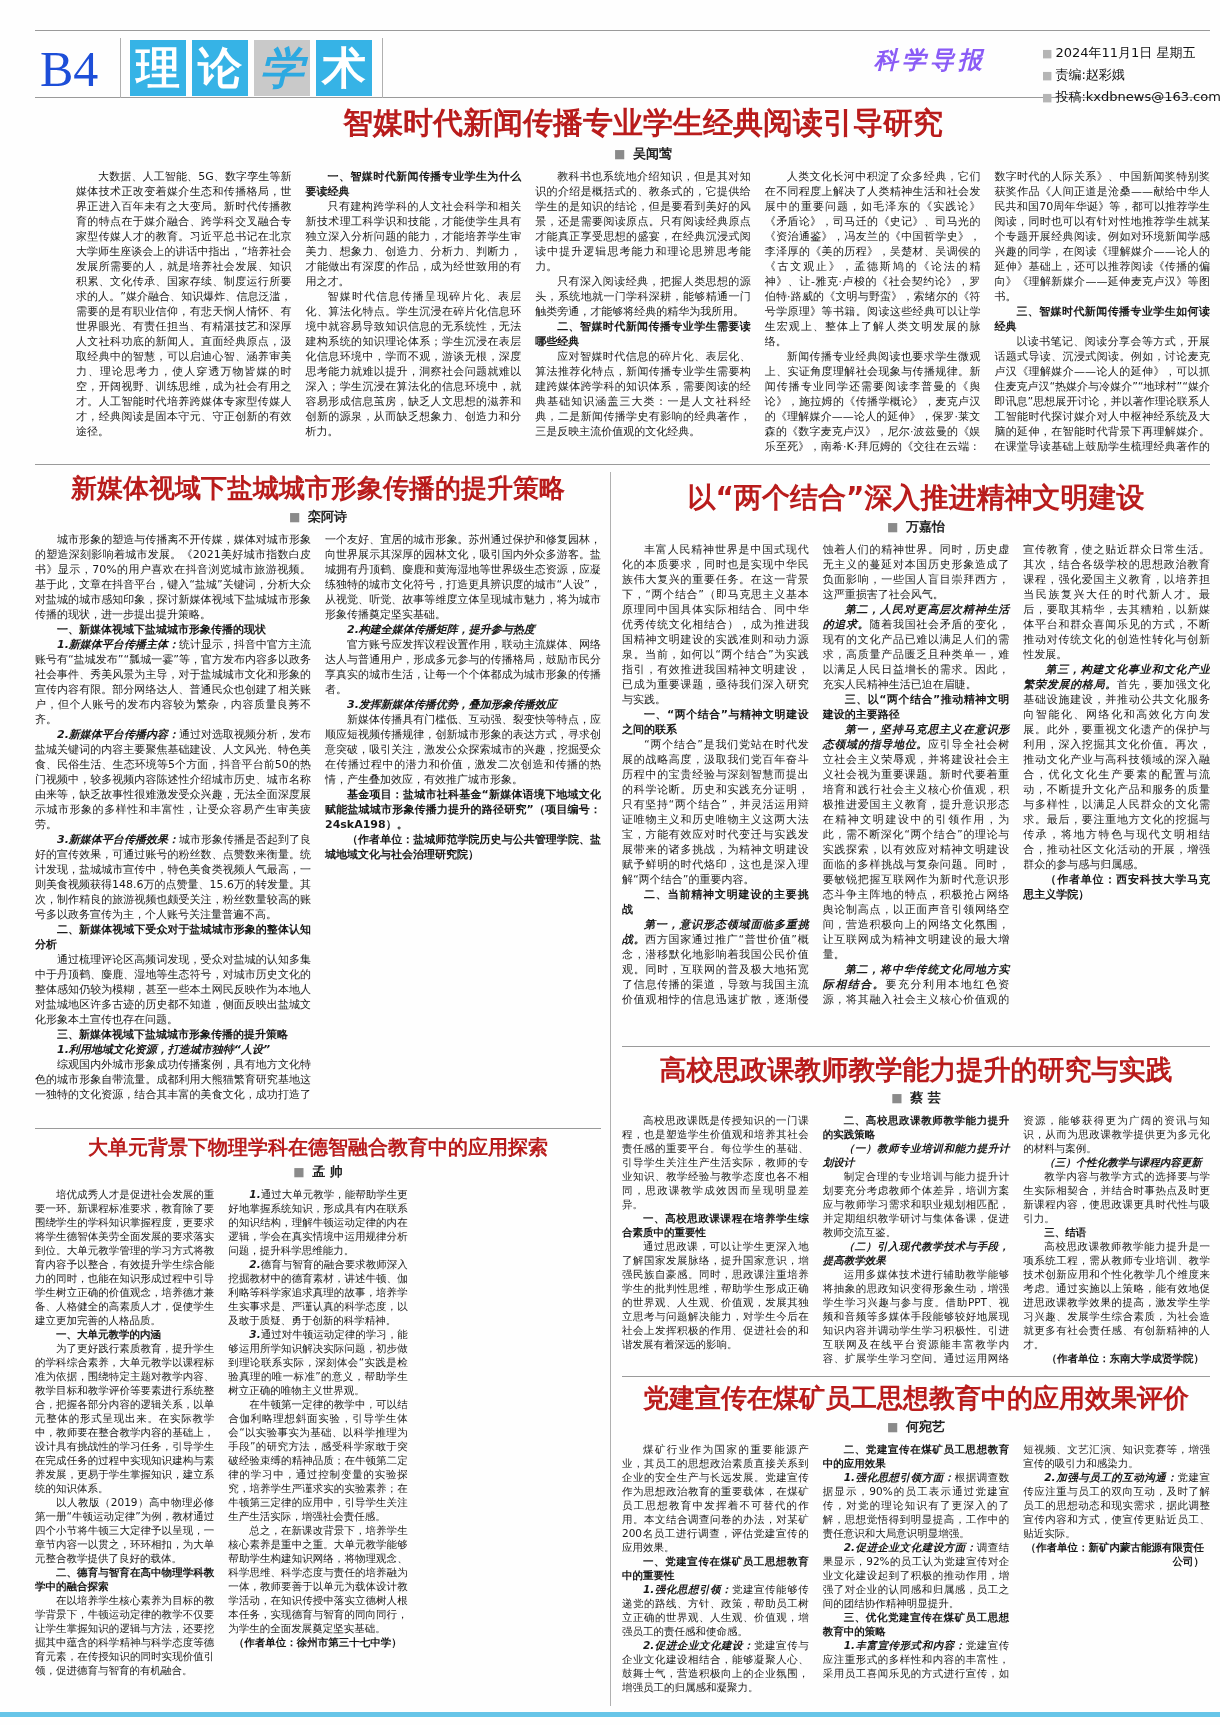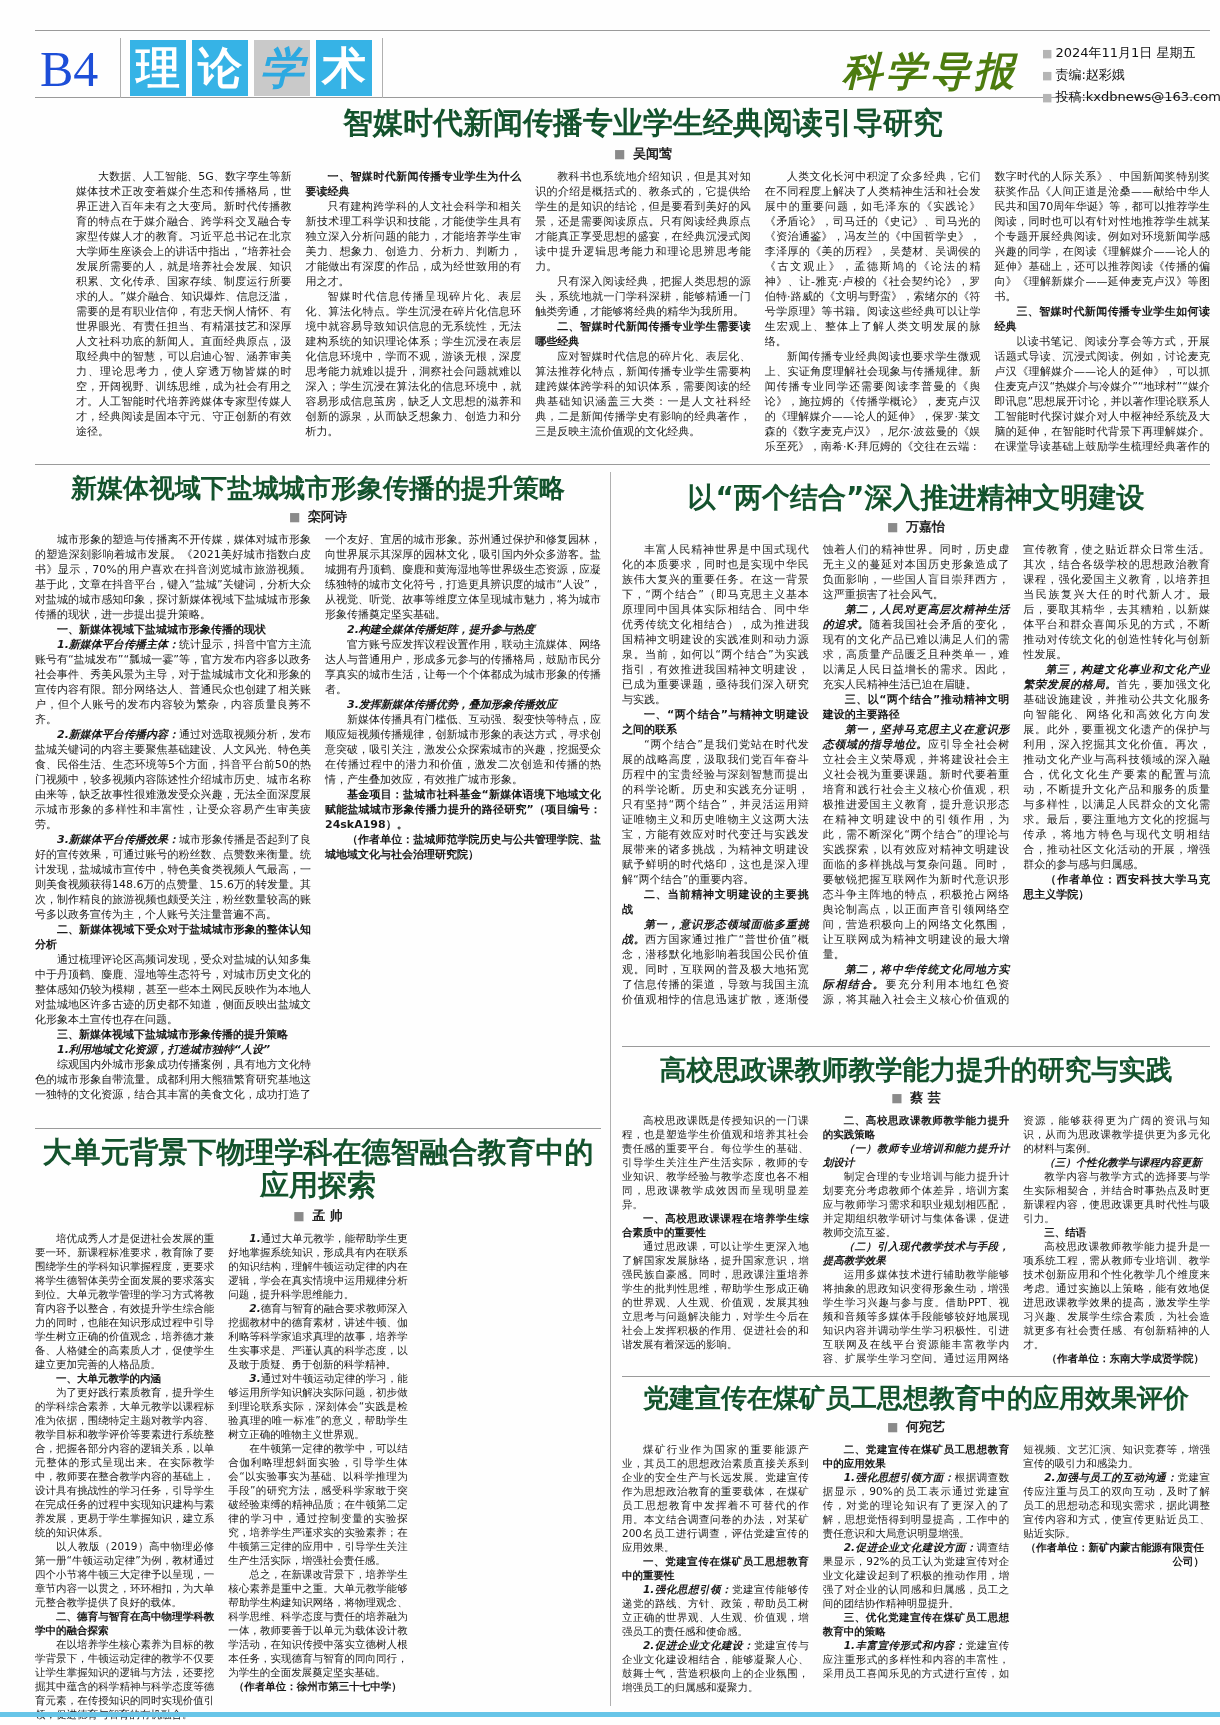--- a/index.html
+++ b/index.html
@@ -9,27 +9,27 @@
   .vline{position:absolute;background:#b0b0b0;width:1px;}
   
   #page-no{position:absolute;left:40px;top:40px;font-family:"Liberation Serif","DejaVu Serif",serif;
            font-weight:normal;font-size:50px;color:#1d4ed8;}
   #logo{position:absolute;left:130px;top:40px;display:flex;gap:6px;}
   .logo-box{width:56px;height:56px;background:#36b3e6;color:#fff;font-size:44px;font-weight:bold;
             display:flex;align-items:center;justify-content:center;line-height:1;}
   .logo-box.alt{background:#c9c9c9;color:#2da9e1;font-family:"DejaVu Serif",serif;font-style:italic;}
   #masthead{position:absolute;left:830px;top:44px;width:200px;text-align:center;
             font-family:Liberation Serif, serif;font-style:italic;font-weight:bold;
-            font-size:40px;color:#4d7c0f;letter-spacing:4px;white-space:nowrap;}
+            font-size:24px;color:#8b5cf6;letter-spacing:4px;white-space:nowrap;}
   #head-info{position:absolute;left:1042px;top:42px;font-size:13px;line-height:21px;color:#111;}
   #head-info .row{white-space:nowrap;}
   .sq{color:#b5b5b5;font-size:11px;margin-right:3px;}
   
   .art{position:absolute;}
-  .art h2{margin:0;text-align:center;font-weight:bold;color:#14532d;line-height:1.15;}
+  .art h2{margin:0;text-align:center;font-weight:bold;color:#b91c1c;line-height:1.15;}
   .byline{text-align:center;font-size:13px;font-weight:bold;margin:4px 0 6px 0;color:#222;}
   .byline .sq{color:#8a8a8a;font-size:12px;}
   .body{column-gap:14px;column-fill:auto;overflow:hidden;text-align:justify;
         font-size:11px;line-height:15px;color:#1a1a1a;}
   .body.small{font-size:10.5px;line-height:14px;}
   .body p{margin:0;}
   .blk-p{text-indent:2em;}
   .blk-sub{font-weight:bold;text-indent:2em;}
   .blk-item{text-indent:2em;}
   .kai{font-style:italic;font-weight:bold;}
@@ -144,21 +144,21 @@
         <p class="blk-p">教学内容与教学方式的选择要与学生实际相契合，并结合时事热点及时更新课程内容，使思政课更具时代性与吸引力。</p>
         <p class="blk-sub">三、结语</p>
         <p class="blk-p">高校思政课教师教学能力提升是一项系统工程，需从教师专业培训、教学技术创新应用和个性化教学几个维度来考虑。通过实施以上策略，能有效地促进思政课教学效果的提高，激发学生学习兴趣、发展学生综合素质，为社会造就更多有社会责任感、有创新精神的人才。</p>
         <p class="blk-attr">（作者单位：东南大学成贤学院）</p>
       </div>
   </div>
 
   <div class="hairline" style="left:35px;top:1128px;width:566px;"></div>
 
   <div class="art" style="left:35px;top:1136px;width:566px;">
-    <h2 style="font-size:29px;">大单元背景下物理学科在德智融合教育中的应用探索</h2>
+    <h2 style="font-size:20px;">大单元背景下物理学科在德智融合教育中的应用探索</h2>
     <div class="byline"><span class="sq">■</span> 孟 帅</div>
     <div class="body small" style="column-count:3;height:510px;">
         <p class="blk-p">培优成秀人才是促进社会发展的重要一环。新课程标准要求，教育除了要围绕学生的学科知识掌握程度，更要求将学生德智体美劳全面发展的要求落实到位。大单元教学管理的学习方式将教育内容予以整合，有效提升学生综合能力的同时，也能在知识形成过程中引导学生树立正确的价值观念，培养德才兼备、人格健全的高素质人才，促使学生建立更加完善的人格品质。</p>
         <p class="blk-sub">一、大单元教学的内涵</p>
         <p class="blk-p">为了更好践行素质教育，提升学生的学科综合素养，大单元教学以课程标准为依据，围绕特定主题对教学内容、教学目标和教学评价等要素进行系统整合，把握各部分内容的逻辑关系，以单元整体的形式呈现出来。在实际教学中，教师要在整合教学内容的基础上，设计具有挑战性的学习任务，引导学生在完成任务的过程中实现知识建构与素养发展，更易于学生掌握知识，建立系统的知识体系。</p>
         <p class="blk-p">以人教版（2019）高中物理必修第一册“牛顿运动定律”为例，教材通过四个小节将牛顿三大定律予以呈现，一章节内容一以贯之，环环相扣，为大单元整合教学提供了良好的载体。</p>
         <p class="blk-sub">二、德育与智育在高中物理学科教学中的融合探索</p>
         <p class="blk-p">在以培养学生核心素养为目标的教学背景下，牛顿运动定律的教学不仅要让学生掌握知识的逻辑与方法，还要挖掘其中蕴含的科学精神与科学态度等德育元素，在传授知识的同时实现价值引领，促进德育与智育的有机融合。</p>
         <p class="blk-item"><span class="kai">1.</span>通过大单元教学，能帮助学生更好地掌握系统知识，形成具有内在联系的知识结构，理解牛顿运动定律的内在逻辑，学会在真实情境中运用规律分析问题，提升科学思维能力。</p>
         <p class="blk-item"><span class="kai">2.</span>德育与智育的融合要求教师深入挖掘教材中的德育素材，讲述牛顿、伽利略等科学家追求真理的故事，培养学生实事求是、严谨认真的科学态度，以及敢于质疑、勇于创新的科学精神。</p>

